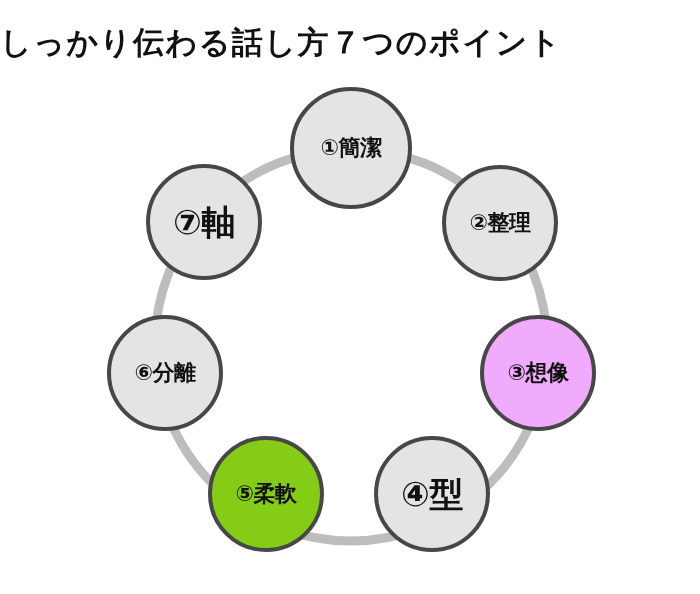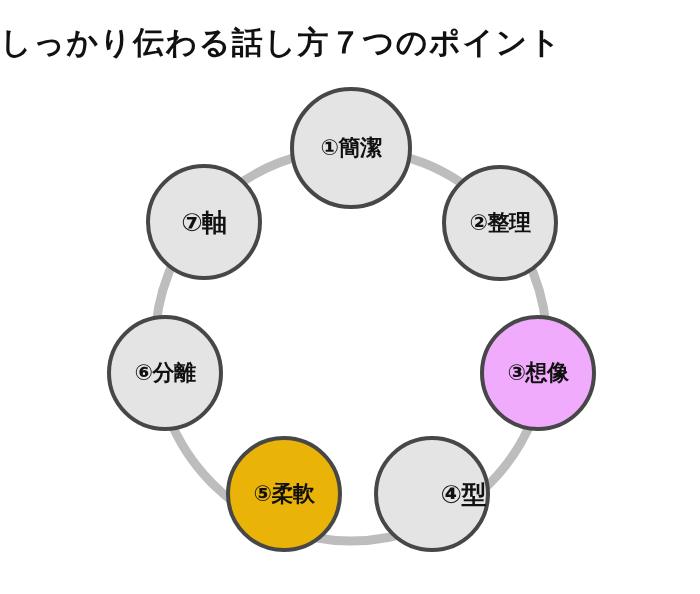--- a/index.html
+++ b/index.html
@@ -50,21 +50,21 @@
   .node-label {
     font-family: "DejaVu Sans", "Liberation Sans", sans-serif;
     font-weight: bold;
     font-size: 22px;
     color: #111111;
     white-space: nowrap;
     letter-spacing: -0.5px;
     line-height: 1;
   }
   .node-label.single {
-    font-size: 25px;
+    font-size: 34px;
   }
 </style>
 </head>
 <body>
 
 <div id="page">
 
   <div id="title">しっかり伝わる話し方７つのポイント</div>
 
   <svg id="diagram" viewBox="0 0 700 594" xmlns="http://www.w3.org/2000/svg">
@@ -76,24 +76,24 @@
   <div id="nodes-layer">
       <div class="node" style="left: 290px; top: 87px; width: 122px; height: 122px; background: rgb(228, 228, 228); border-color: rgb(71, 71, 71); border-width: 4px;">
         <span class="node-label" style="color: rgb(17, 17, 17);">①簡潔</span>
       </div>
       <div class="node" style="left: 442px; top: 165px; width: 116px; height: 116px; background: rgb(228, 228, 228); border-color: rgb(71, 71, 71); border-width: 4px;">
         <span class="node-label" style="color: rgb(17, 17, 17);">②整理</span>
       </div>
       <div class="node" style="left: 480px; top: 315px; width: 116px; height: 116px; background: #f0abfc; border-color: rgb(71, 71, 71); border-width: 4px;">
         <span class="node-label" style="color: rgb(17, 17, 17);">③想像</span>
       </div>
-      <div class="node" style="left: 374px; top: 436px; width: 116px; height: 116px; background: rgb(228, 228, 228); border-color: rgb(71, 71, 71); border-width: 4px; justify-content: flex-end;">
+      <div class="node" style="left: 374px; top: 436px; width: 116px; height: 116px; background: rgb(228, 228, 228); border-color: rgb(71, 71, 71); border-width: 4px;">
         <span class="node-label single" style="color: rgb(17, 17, 17);">④型</span>
       </div>
-      <div class="node" style="left: 226px; top: 436px; width: 116px; height: 116px; background: #eab308; border-color: rgb(71, 71, 71); border-width: 4px;">
+      <div class="node" style="left: 208px; top: 436px; width: 116px; height: 116px; background: #84cc16; border-color: rgb(71, 71, 71); border-width: 4px;">
         <span class="node-label" style="color: rgb(17, 17, 17);">⑤柔軟</span>
       </div>
       <div class="node" style="left: 107px; top: 315px; width: 116px; height: 116px; background: rgb(228, 228, 228); border-color: rgb(71, 71, 71); border-width: 4px;">
         <span class="node-label" style="color: rgb(17, 17, 17); text-align: right;">⑥分離</span>
       </div>
       <div class="node" style="left: 146px; top: 164px; width: 116px; height: 116px; background: rgb(228, 228, 228); border-color: rgb(71, 71, 71); border-width: 4px;">
         <span class="node-label single" style="color: rgb(17, 17, 17);">⑦軸</span>
       </div>
     </div>
 

